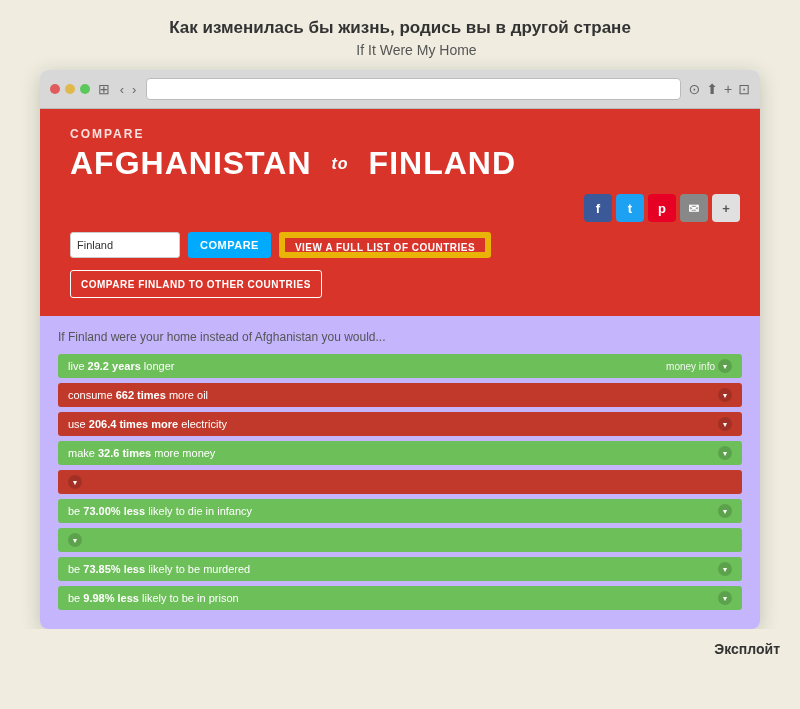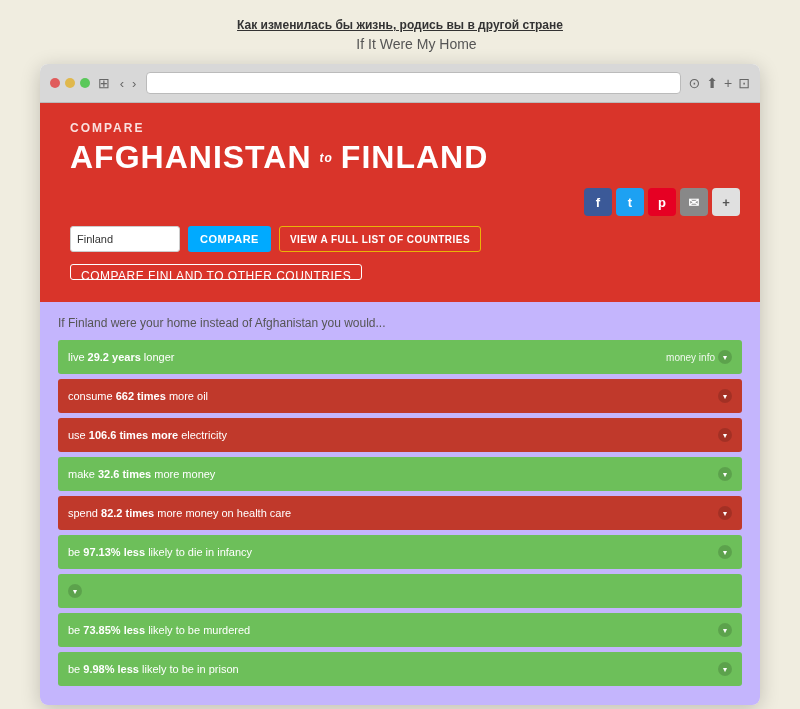--- a/index.html
+++ b/index.html
@@ -18,25 +18,24 @@
       position: relative;
     }
 
     
     .header-area {
       text-align: center;
       padding: 18px 0 12px 0;
       background: #f0ede0;
     }
     .header-title {
-      font-size: 12px;
+      font-size: 17px;
       font-weight: bold;
       color: #333;
       margin-bottom: 4px;
-      text-decoration: underline;
     }
     .header-subtitle {
       font-size: 14px;
       color: #555;
       margin-left: 33px;
     }
 
     
     .browser-window {
       margin: 0 auto;
@@ -121,24 +120,24 @@
     }
     .compare-countries {
       font-size: 32px;
       font-weight: 900;
       color: #fff;
       text-transform: uppercase;
       letter-spacing: 1px;
       margin-bottom: 12px;
       display: flex;
       align-items: center;
-      gap: 8px;
+      gap: 20px;
     }
     .to-word {
-      font-size: 12px;
+      font-size: 16px;
       font-weight: bold;
       vertical-align: middle;
       font-style: italic;
       text-transform: lowercase;
     }
 
     .social-row {
       display: flex;
       justify-content: flex-end;
       margin-bottom: 10px;
@@ -192,64 +191,64 @@
       font-size: 11px;
       font-weight: bold;
       text-transform: uppercase;
       cursor: pointer;
       letter-spacing: 0.5px;
       height: 26px;
     }
     .view-countries-btn {
       background: transparent;
       color: #fff;
-      border: 1px solid #eab308;
+      border: 6px solid #eab308;
       border-radius: 3px;
       padding: 4px 10px;
       font-size: 10px;
       font-weight: bold;
       text-transform: uppercase;
       cursor: pointer;
       letter-spacing: 0.5px;
       height: 26px;
     }
     .compare-finland-btn {
       background: transparent;
       color: #fff;
       border: 1px solid #fff;
       border-radius: 3px;
       padding: 4px 10px;
-      font-size: 12px;
-      font-weight: normal;
+      font-size: 10px;
+      font-weight: bold;
       text-transform: uppercase;
       cursor: pointer;
       letter-spacing: 0.5px;
       margin-top: 6px;
-      height: 16px;
+      height: 28px;
     }
 
     
     .main-content {
       background: #c4b5fd;
       padding: 14px 18px;
     }
     .intro-text {
       font-size: 12px;
       color: #555;
       margin-bottom: 10px;
     }
 
     
     .stat-bar {
       display: flex;
       align-items: center;
       margin-bottom: 5px;
       border-radius: 3px;
       overflow: hidden;
-      height: 34px;
+      height: 24px;
       position: relative;
     }
     .stat-bar-inner {
       display: flex;
       align-items: center;
       padding: 0 10px;
       height: 100%;
       width: 100%;
       justify-content: space-between;
     }
@@ -378,45 +377,44 @@
             <div class="stat-bar red">
               <div class="stat-bar-inner">
                 <span class="stat-text">consume <strong>662 times</strong> more oil</span>
                 <div class="stat-more">
                   <div class="dropdown-arrow">▾</div>
                 </div>
               </div>
             </div>
             <div class="stat-bar red">
               <div class="stat-bar-inner">
-                <span class="stat-text">use <strong>106.6 times more</strong> electricity</span>
+                <span class="stat-text">use <strong>206.4 times more</strong> electricity</span>
                 <div class="stat-more">
                   <div class="dropdown-arrow">▾</div>
                 </div>
               </div>
             </div>
             <div class="stat-bar green">
               <div class="stat-bar-inner">
                 <span class="stat-text">make <strong>32.6 times</strong> more money</span>
                 <div class="stat-more">
                   <div class="dropdown-arrow">▾</div>
                 </div>
               </div>
             </div>
             <div class="stat-bar red">
               <div class="stat-bar-inner">
-                <span class="stat-text">spend <strong>82.2 times</strong> more money on health care</span>
-                <div class="stat-more">
-                  <div class="dropdown-arrow">▾</div>
-                </div>
-              </div>
-            </div>
-            <div class="stat-bar green">
-              <div class="stat-bar-inner">
-                <span class="stat-text">be <strong>97.13% less</strong> likely to die in infancy</span>
+                <div class="stat-more">
+                  <div class="dropdown-arrow">▾</div>
+                </div>
+              </div>
+            </div>
+            <div class="stat-bar green">
+              <div class="stat-bar-inner">
+                <span class="stat-text">be <strong>73.00% less</strong> likely to die in infancy</span>
                 <div class="stat-more">
                   <div class="dropdown-arrow">▾</div>
                 </div>
               </div>
             </div>
             <div class="stat-bar green">
               <div class="stat-bar-inner">
                 <div class="stat-more">
                   <div class="dropdown-arrow">▾</div>
                 </div>
@@ -437,14 +435,17 @@
                   <div class="dropdown-arrow">▾</div>
                 </div>
               </div>
             </div>
           </div>
       </div>
 
     </div>
   </div>
 
+  <div class="footer-area">
+    <div class="footer-text">Эксплойт</div>
+  </div>
 
 </div>
 
 </body></html>

